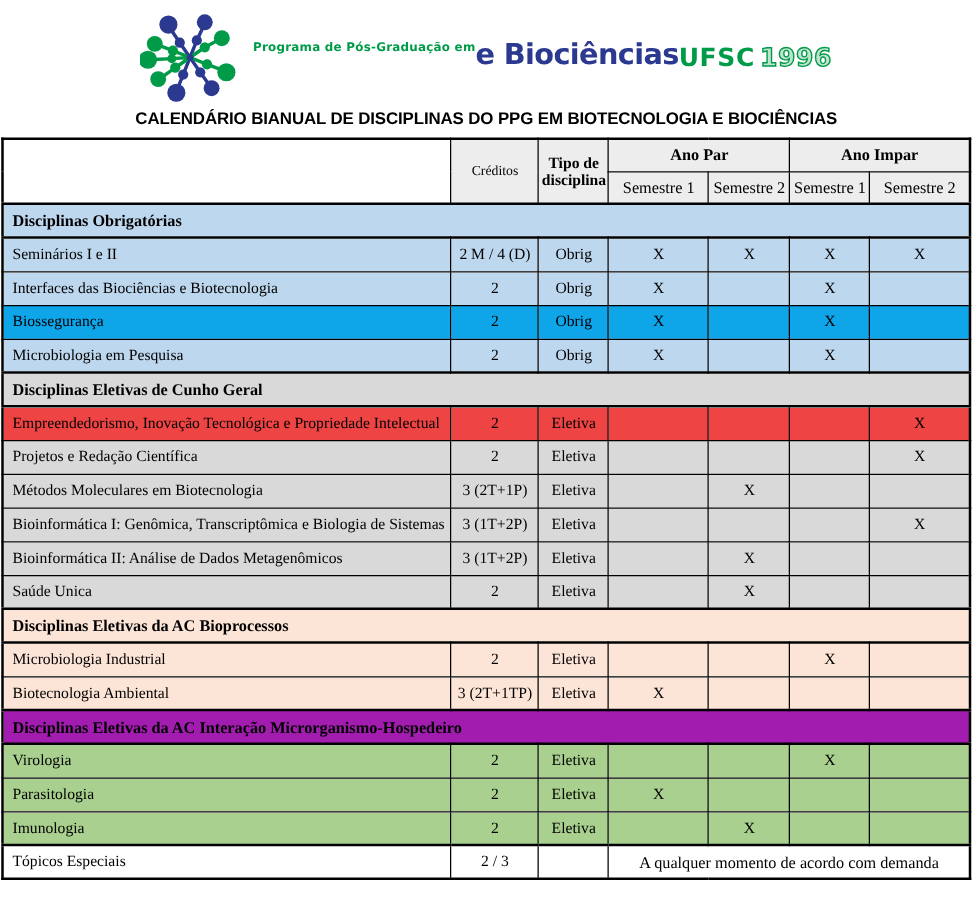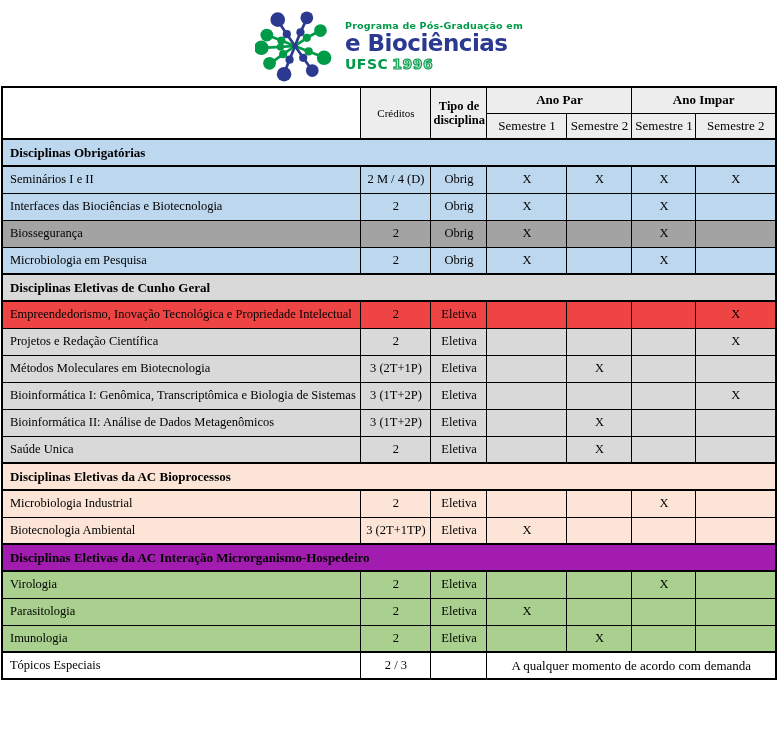--- a/index.html
+++ b/index.html
@@ -10,25 +10,25 @@
     overflow: hidden;
   }
   .page { width: 778px; height: 737px; }
 
   
   .logo-row {
     display: flex; justify-content: center; align-items: center;
     gap: 10px; padding-top: 7px; height: 84px;
   }
   .logo-icon { width: 80px; height: 78px; flex: 0 0 auto; }
-  .logo-text { display: flex; flex-direction: column; align-items: flex-start; font-family: "DejaVu Sans", sans-serif; }
+  .logo-text { display: flex; flex-direction: row; align-items: flex-start; font-family: "DejaVu Sans", sans-serif; }
   .logo-program { font-size: 9.5px; font-weight: bold; letter-spacing: 0.2px; margin-bottom: 1px; }
   .logo-name1 { font-size: 23px; font-weight: bold; line-height: 1.0; letter-spacing: -0.5px; }
   .logo-name2 { font-size: 23px; font-weight: bold; line-height: 1.0; letter-spacing: -0.5px; }
-  .logo-ufsc-line { font-size: 14px; font-weight: bold; margin-top: 1px; letter-spacing: 0.5px; }
+  .logo-ufsc-line { font-size: 20px; font-weight: bold; margin-top: 1px; letter-spacing: 0.5px; }
   .logo-year {
     font-weight: bold;
     color: #bfe3cf;
     -webkit-text-stroke: 1.1px #009b48;
     margin-left: 4px;
   }
 
   
   .doc-title {
     text-align: center;
@@ -118,20 +118,21 @@
           <circle cx="59" cy="48" r="4.5"></circle>
       </g>
     </svg>
     <div class="logo-text">
       <span class="logo-program" style="color:#009b48">Programa de Pós-Graduação em</span>
       <span class="logo-name2" style="color:#2b3990">e Biociências</span>
       <span class="logo-ufsc-line"><span style="color:#009b48">UFSC</span><span class="logo-year">1996</span></span>
     </div>
   </div>
 
+  <div class="doc-title">CALENDÁRIO BIANUAL DE DISCIPLINAS DO PPG EM BIOTECNOLOGIA E BIOCIÊNCIAS</div>
 
   <table class="calendar">
     <colgroup>
       <col style="width:359px">
         <col style="width:70px">
         <col style="width:56px">
       <col style="width:80px">
         <col style="width:65px">
         <col style="width:64px">
         <col style="width:80px">
@@ -166,21 +167,21 @@
         </tr>
         <tr style="background: rgb(189, 215, 238);">
           <td class="name-cell">Interfaces das Biociências e Biotecnologia</td>
           <td class="center">2</td>
           <td class="center">Obrig</td>
           <td class="center">X</td>
           <td class="center"></td>
           <td class="center">X</td>
           <td class="center"></td>
         </tr>
-        <tr style="background: #a3a3a3;">
+        <tr style="background: #0ea5e9;">
           <td class="name-cell">Biossegurança</td>
           <td class="center">2</td>
           <td class="center">Obrig</td>
           <td class="center">X</td>
           <td class="center"></td>
           <td class="center">X</td>
           <td class="center"></td>
         </tr>
         <tr style="background: rgb(189, 215, 238);">
           <td class="name-cell">Microbiologia em Pesquisa</td>

